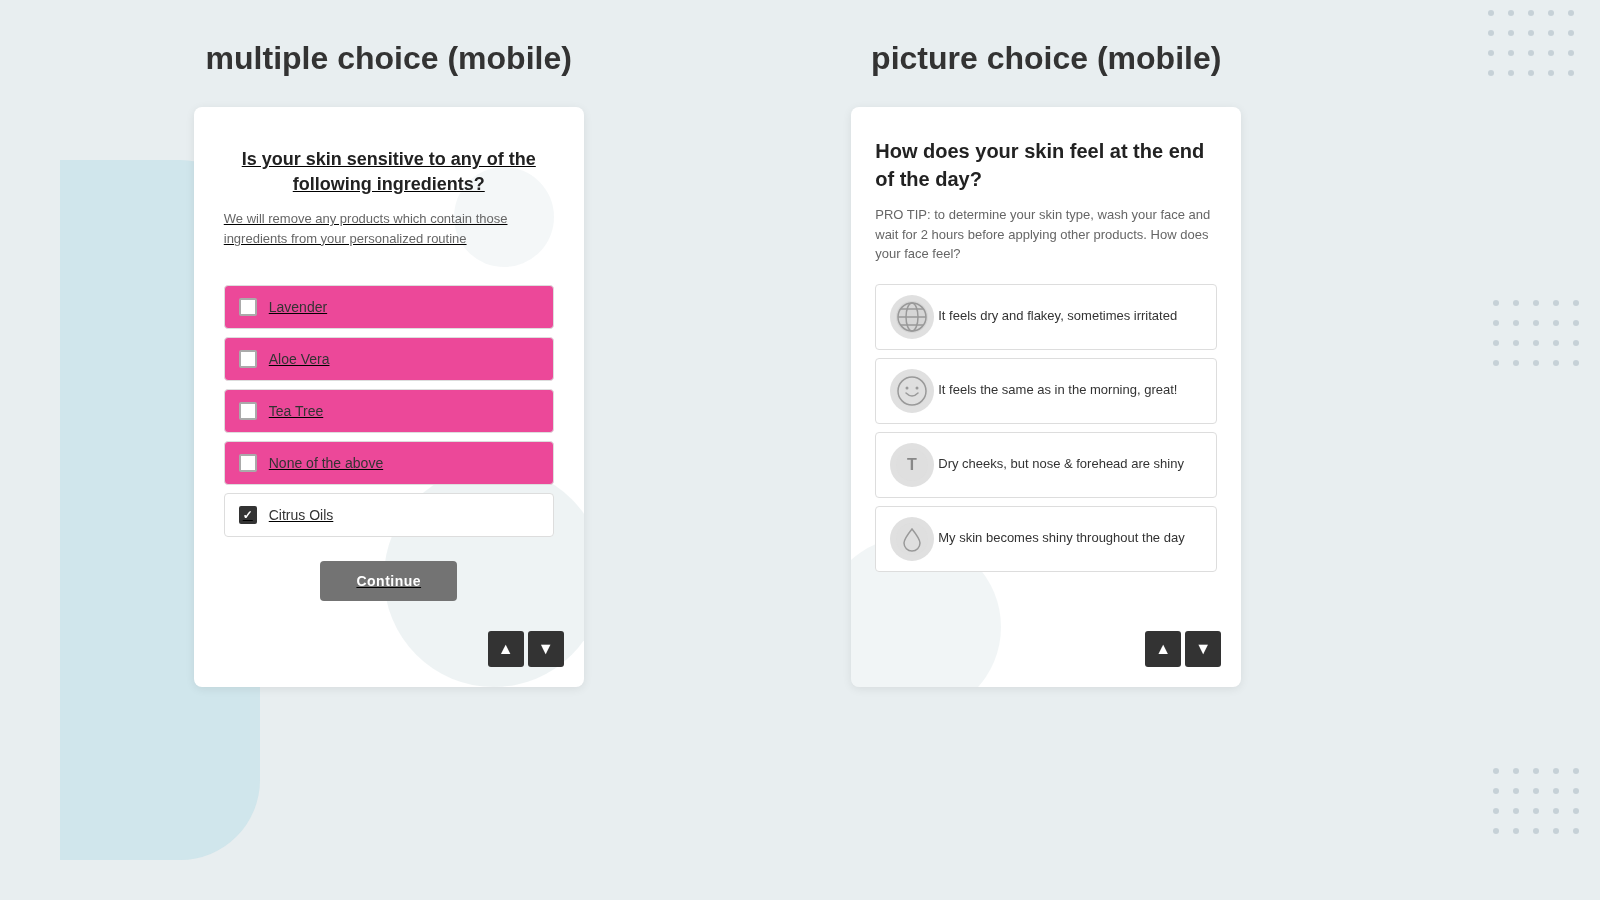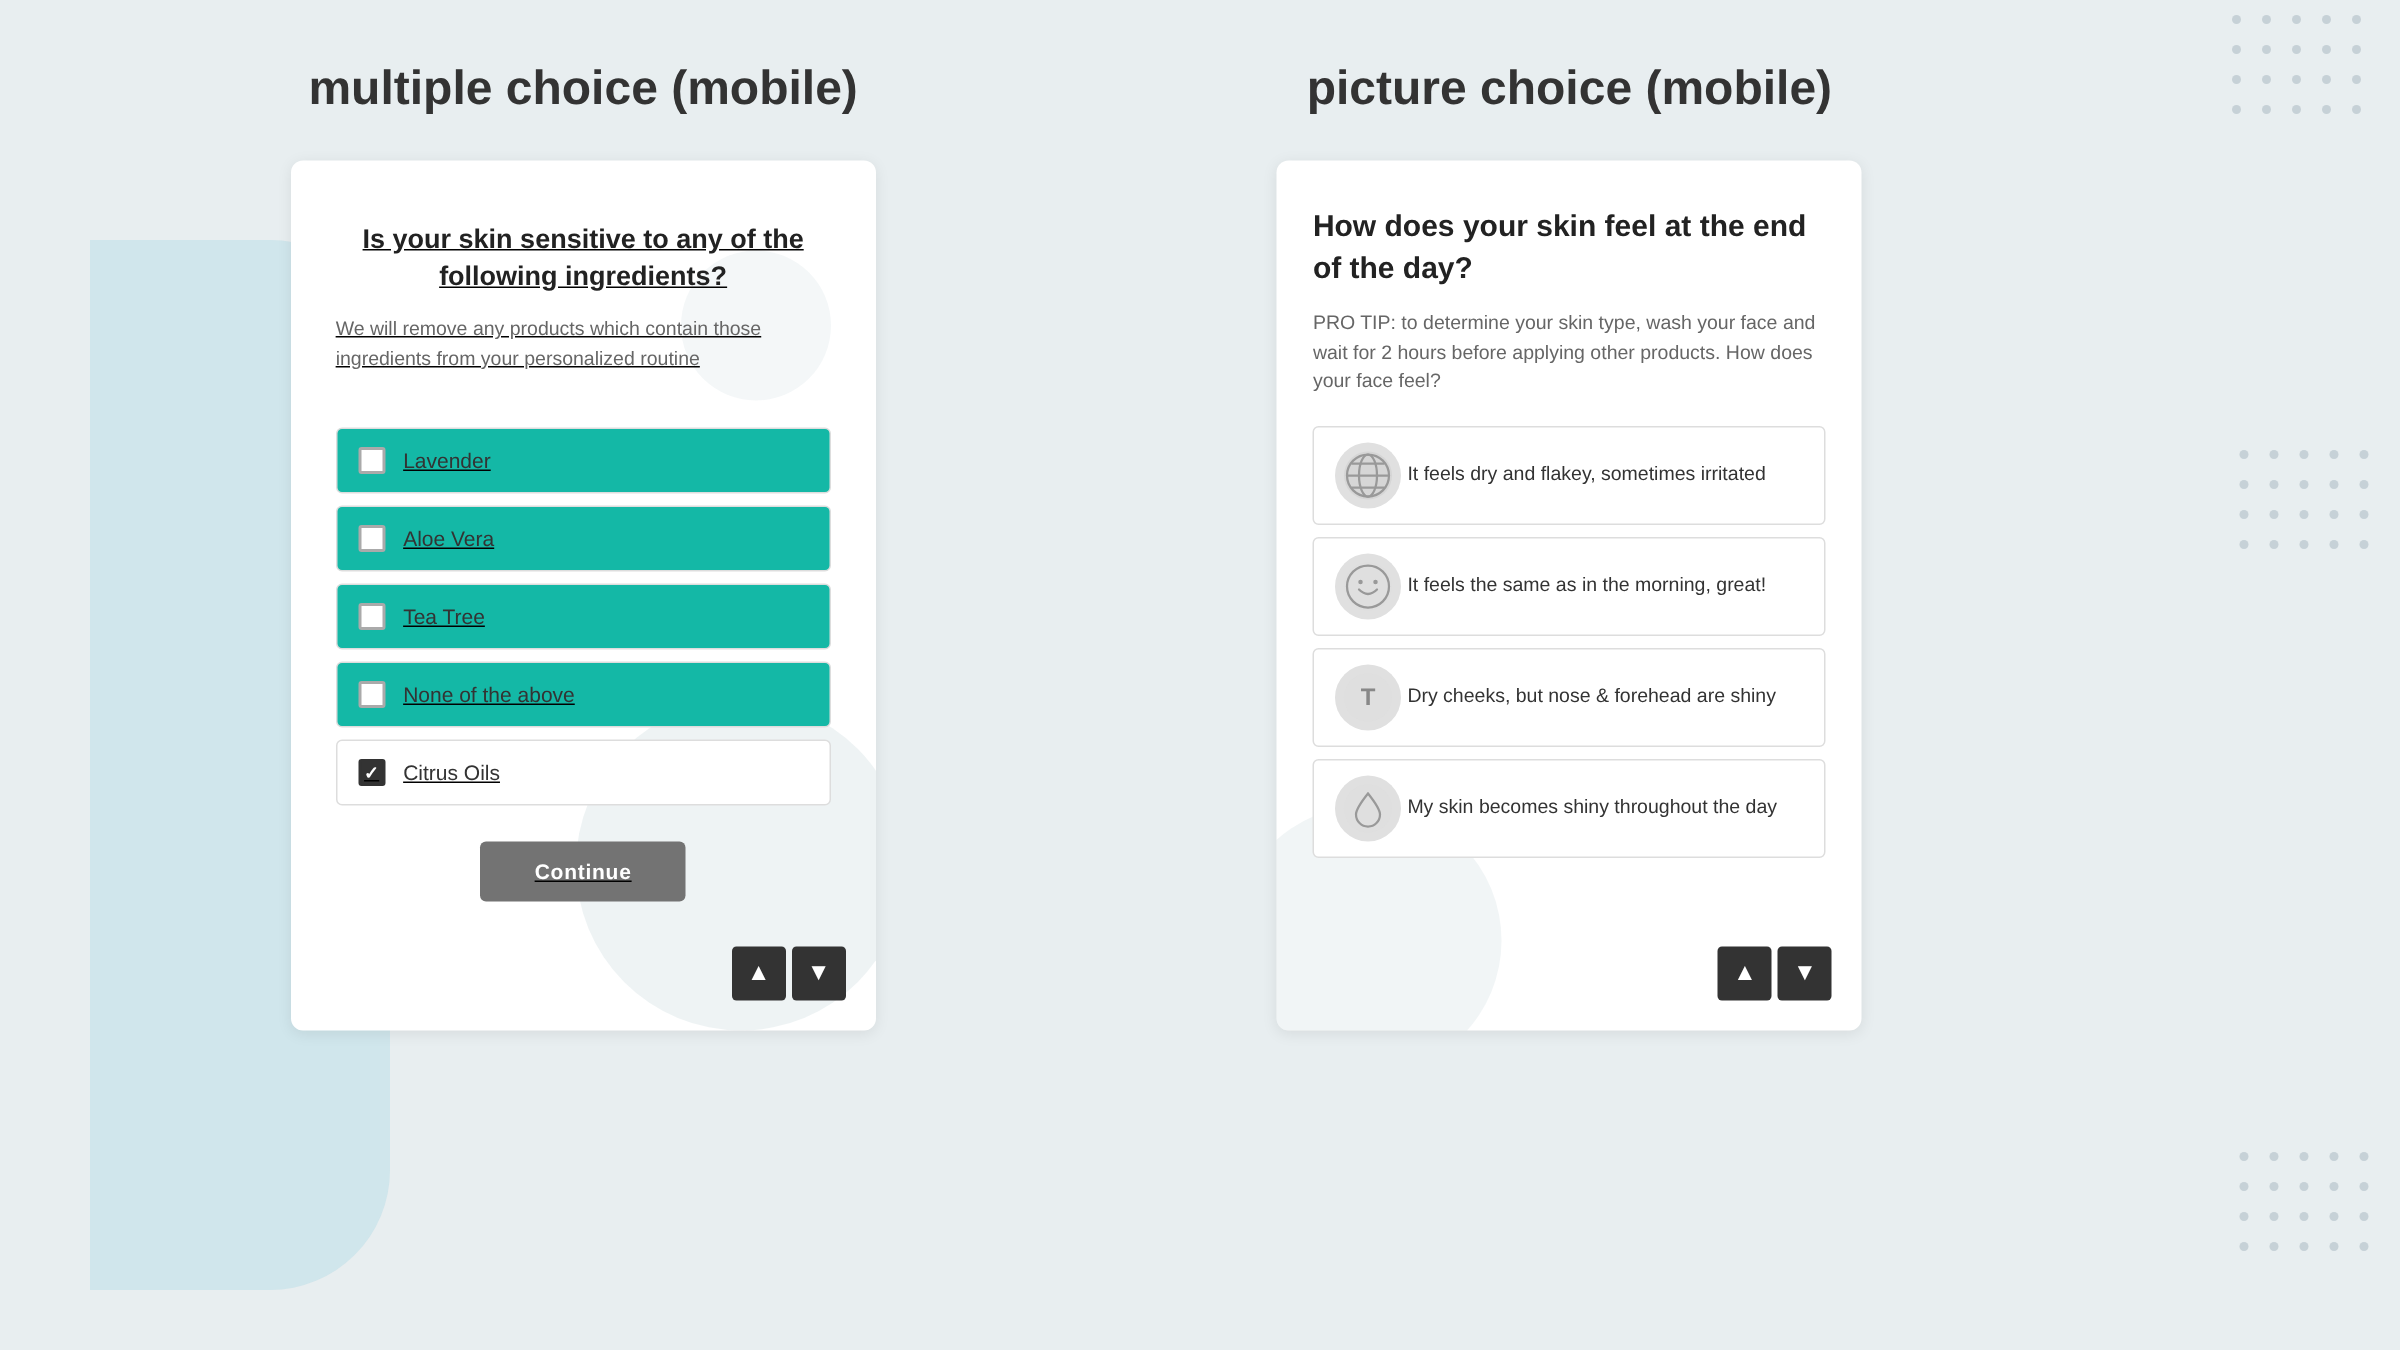--- a/index.html
+++ b/index.html
@@ -106,21 +106,21 @@
     }
 
     .option-item {
       display: flex;
       align-items: center;
       gap: 12px;
       border: 1px solid #ddd;
       border-radius: 4px;
       padding: 12px 14px;
       cursor: pointer;
-      background: #14b8a6;
+      background: #ec4899;
       transition: background 0.15s;
     }
 
     .option-item.checked {
       background: #fff;
     }
 
     .checkbox {
       width: 18px;
       height: 18px;

